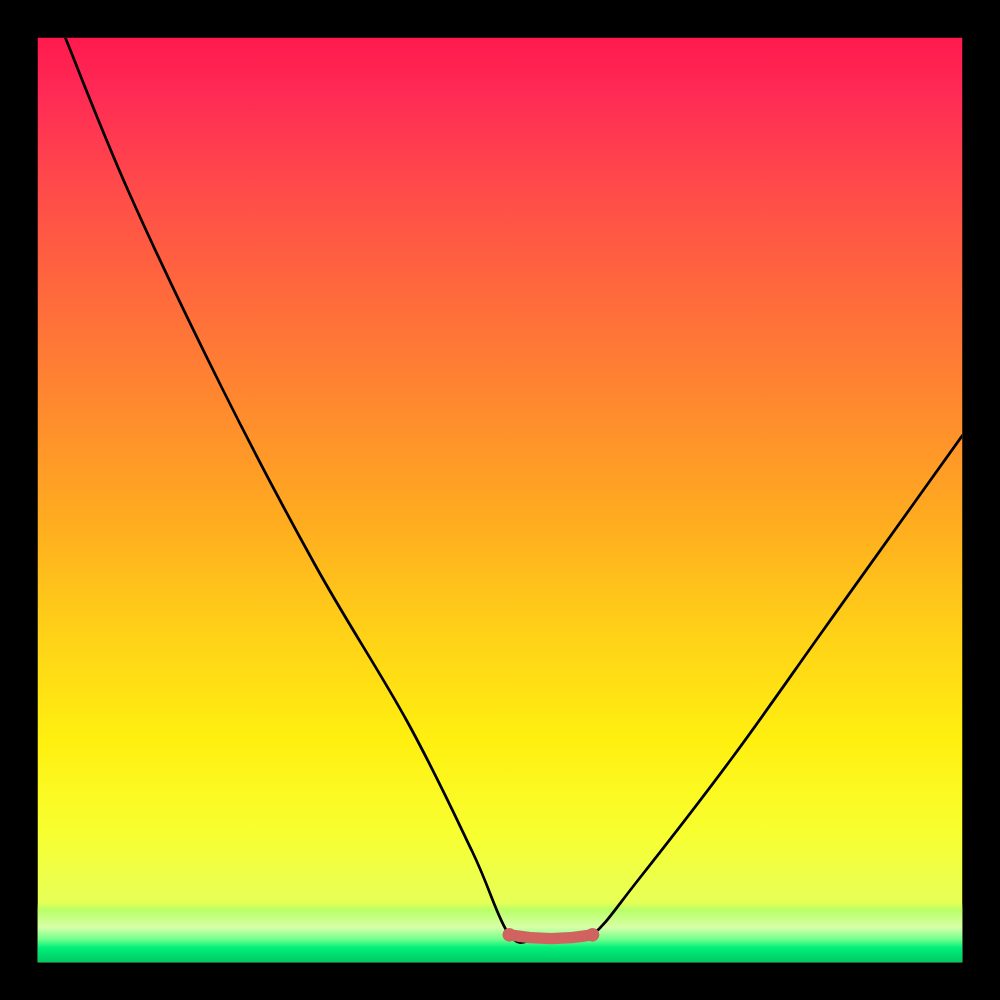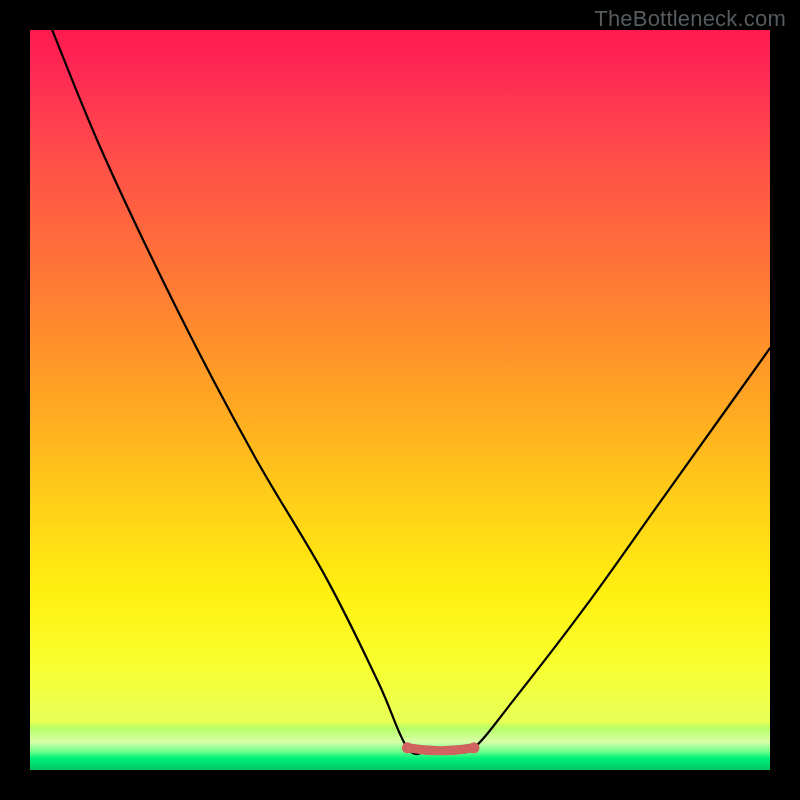--- a/index.html
+++ b/index.html
@@ -66,21 +66,20 @@
     color: #555b5f;
     font-size: 22px;
     letter-spacing: 0.2px;
     font-weight: 400;
   }
 </style>
 </head>
 <body>
 
 <div class="outer">
-  <div class="watermark">TheBottleneck.com</div>
   <div class="plot">
     <div class="gradient"></div>
     <svg class="curve" viewBox="0 0 740 740" preserveAspectRatio="none">
       <path d="M 22.2 0.0 C 31.5 22.6, 51.4 75.2, 74.0 125.8 C 96.6 176.4, 121.4 227.9, 148.0 281.2 C 174.6 334.5, 195.4 373.8, 222.0 421.8 C 248.6 469.8, 273.4 506.3, 296.0 547.6 C 318.6 588.9, 333.1 620.6, 347.8 651.2 C 362.5 681.8, 368.1 705.3, 377.4 717.8 C 386.7 730.3, 391.6 720.2, 399.6 720.8 C 407.6 721.3, 413.8 721.3, 421.8 720.8 C 429.8 720.2, 433.3 726.3, 444.0 717.8 C 454.7 709.3, 461.0 698.7, 481.0 673.4 C 501.0 648.1, 528.4 613.2, 555.0 577.2 C 581.6 541.2, 602.4 510.9, 629.0 473.6 C 655.6 436.3, 683.0 398.0, 703.0 370.0 C 723.0 342.0, 733.3 327.5, 740.0 318.2" fill="none" stroke="#000" stroke-width="2.2" stroke-linecap="round" stroke-linejoin="round"></path>
       <path d="M 377.4 717.8 Q 394.1 720.8 410.7 720.8 Q 427.4 720.8 444.0 717.8" fill="none" stroke="#d0625f" stroke-width="9" stroke-linecap="round" stroke-linejoin="round"></path>
       <circle cx="377.4" cy="717.8" r="5.5" fill="#d0625f"></circle>
       <circle cx="444.0" cy="717.8" r="5.5" fill="#d0625f"></circle>
     </svg>
   </div>
 </div>

